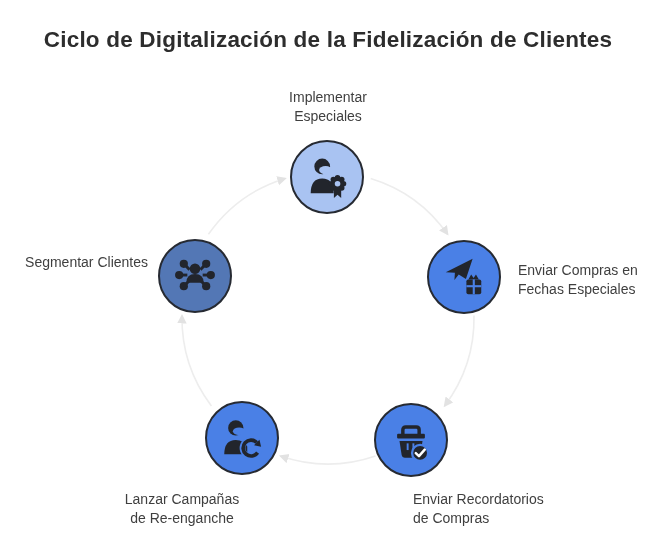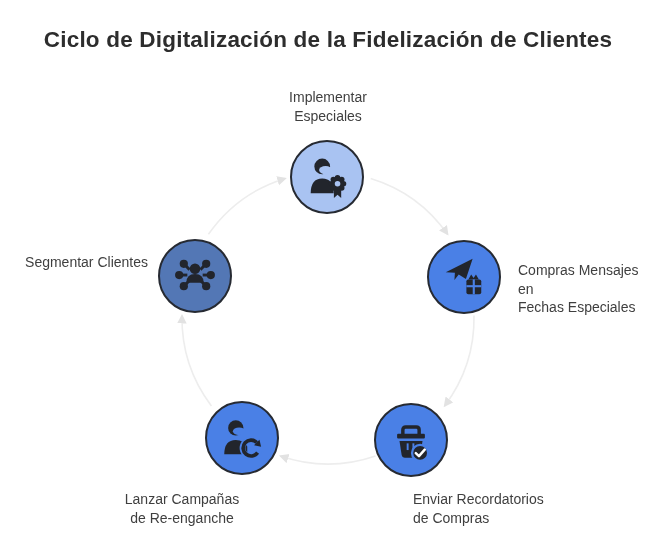--- a/index.html
+++ b/index.html
@@ -129,21 +129,21 @@
       <path class="ic" d="M15,31 Q15,22 24,22 Q33,22 33,31 Z"></path>
     </svg>
   </div>
 
   <div class="label label-top">
     <span>Implementar</span>
     <span>Especiales</span>
   </div>
 
   <div class="label label-right">
-    <span>Compras Mensajes en</span>
+    <span>Enviar Compras en</span>
     <span>Fechas Especiales</span>
   </div>
 
   <div class="label label-bottom-left">
     <span>Lanzar Campañas</span>
     <span>de Re-enganche</span>
   </div>
 
   <div class="label label-bottom-right">
     <span>Enviar Recordatorios</span>

